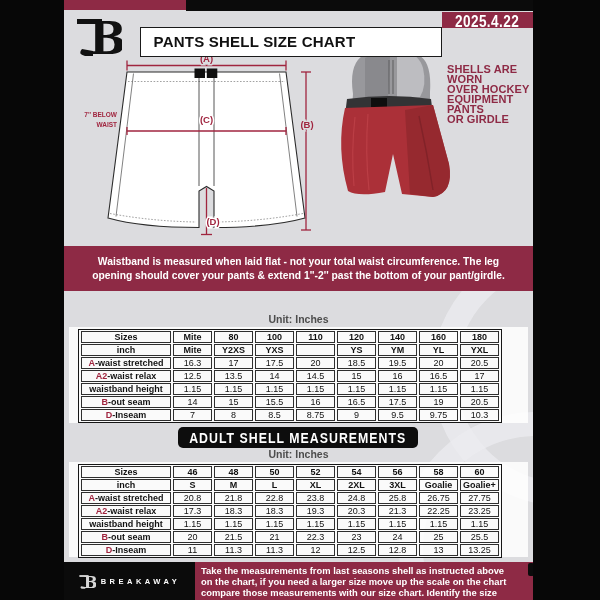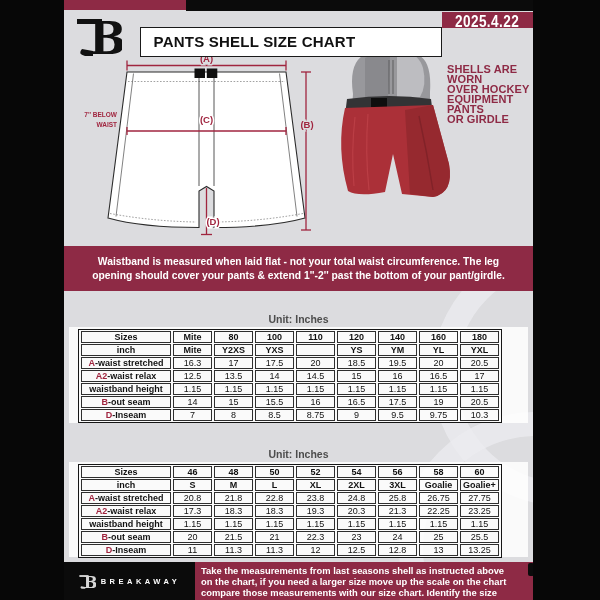--- a/index.html
+++ b/index.html
@@ -234,20 +234,23 @@
             <td>8.5</td>
             <td>8.75</td>
             <td>9</td>
             <td>9.5</td>
             <td>9.75</td>
             <td>10.3</td>
           </tr>
         </tbody>
     </table>
 
+    <div class="section-head" style="top:427px">
+      <span>ADULT SHELL MEASUREMENTS</span>
+    </div>
     <div class="unit" style="top:448px">Unit: Inches</div>
     <div class="band" style="top:462px;height:95px"></div>
     <table class="meas" style="top:464px" id="adult-table">
       <colgroup>
           <col style="width:90px">
           <col style="width:39px">
           <col style="width:39px">
           <col style="width:39px">
           <col style="width:39px">
           <col style="width:39px">

